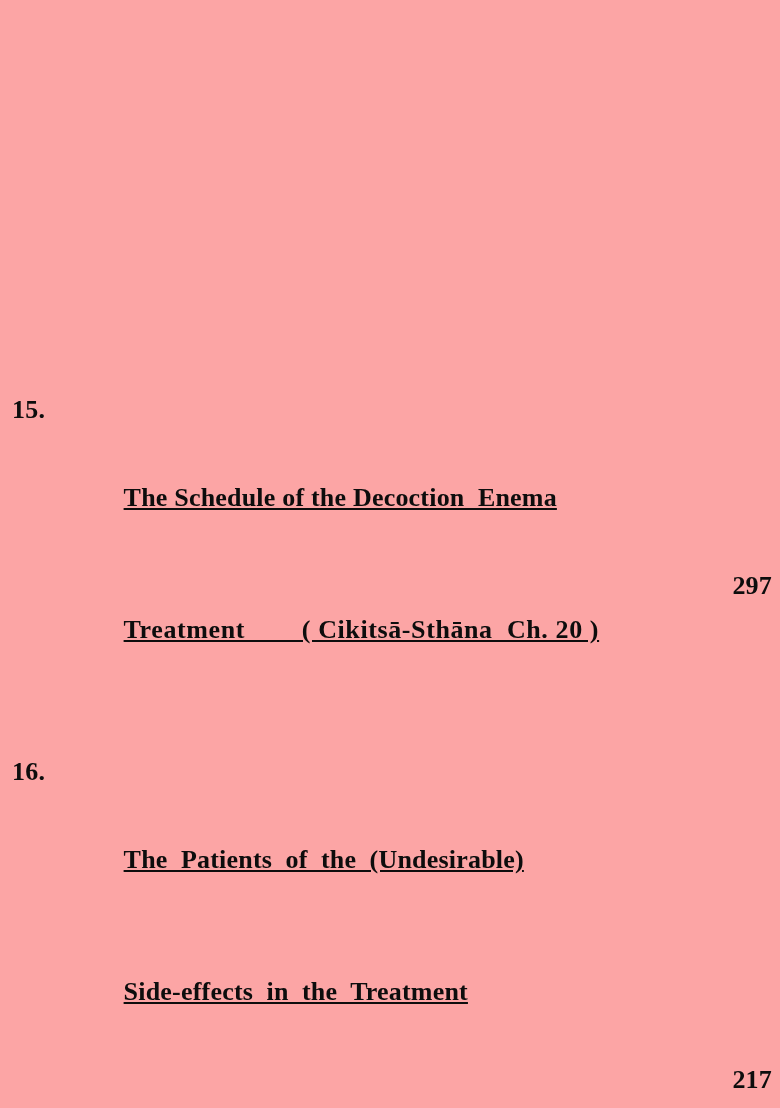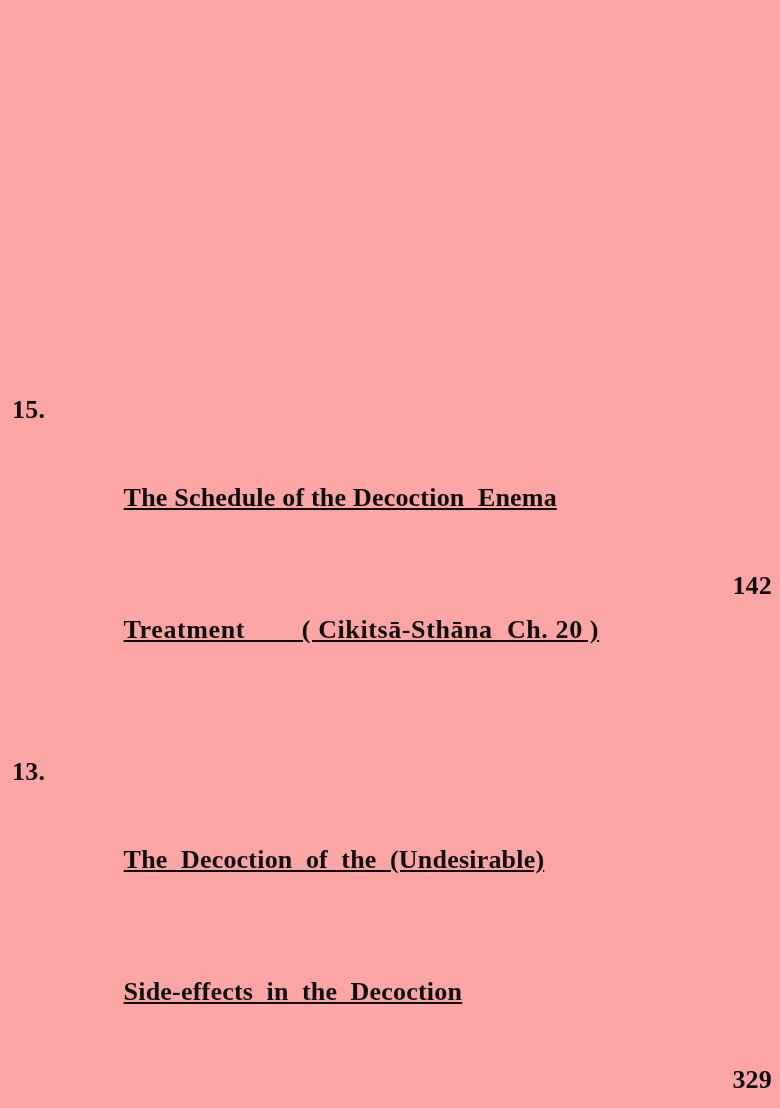--- a/index.html
+++ b/index.html
@@ -65,32 +65,32 @@
 
   <div class="toc">
 
     <div class="entry e1">
       <div class="line l1">
         <span class="num">15.</span>
         <span class="txt indent1">The Schedule of the Decoction  Enema</span>
       </div>
       <div class="line l2">
         <span class="txt indent1">Treatment        ( Cikitsā-Sthāna  Ch. 20 )</span>
-        <span class="pg">142</span>
+        <span class="pg">297</span>
       </div>
     </div>
 
     <div class="entry e2">
       <div class="line l1">
-        <span class="num">13.</span>
-        <span class="txt indent1">The  Decoction  of  the  (Undesirable)</span>
+        <span class="num">16.</span>
+        <span class="txt indent1">The  Patients  of  the  (Undesirable)</span>
       </div>
       <div class="line l2">
-        <span class="txt indent1">Side-effects  in  the  Decoction</span>
+        <span class="txt indent1">Side-effects  in  the  Treatment</span>
       </div>
       <div class="line l3">
         <span class="txt indent3">( Cikitsā-Sthāna  Ch. 39 )</span>
-        <span class="pg">329</span>
+        <span class="pg">217</span>
       </div>
     </div>
 
   </div>
 </div>
 
 </body></html>

